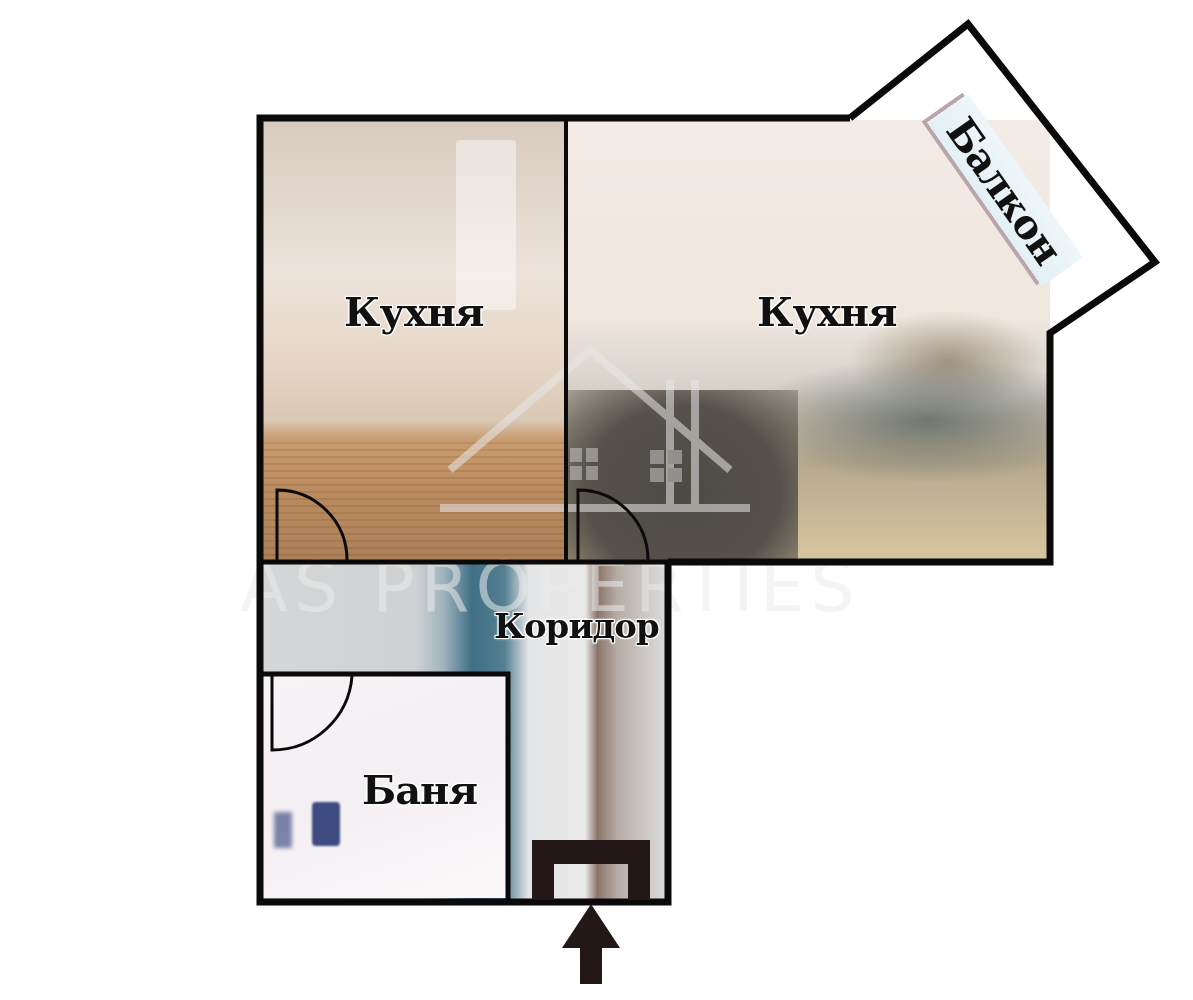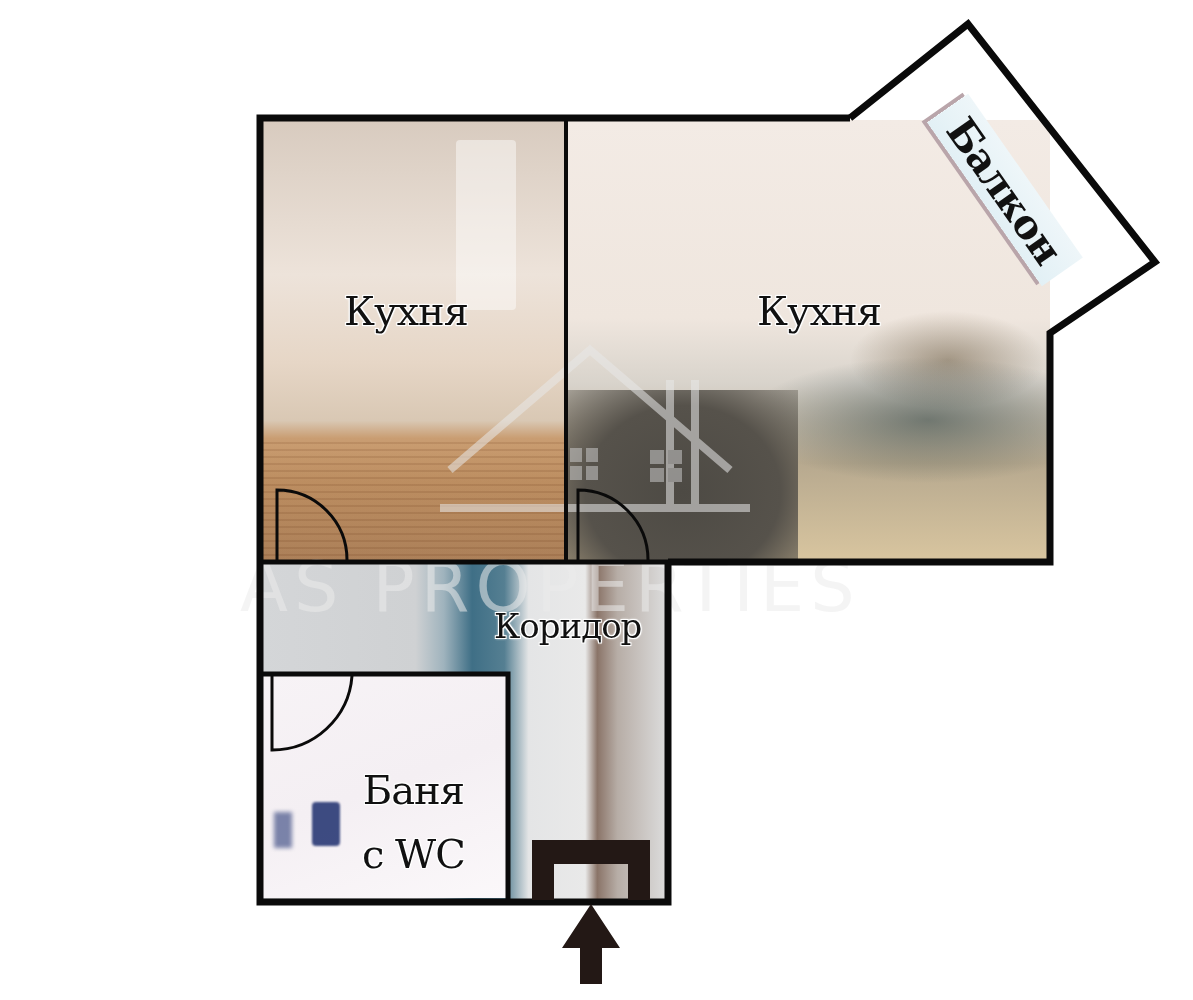--- a/index.html
+++ b/index.html
@@ -35,28 +35,28 @@
     background: linear-gradient(160deg, #f7f3f6 0%, #f4eff3 50%, #fbf8fa 100%);
   }
   .bath .bottle { position:absolute; left:50px; top:130px; width:28px; height:44px;
     background:#1e2f6e; border-radius:4px; opacity:.85; filter: blur(1px); }
   .bath .bottle2 { position:absolute; left:12px; top:140px; width:18px; height:36px;
     background:#2a3b78; opacity:.6; filter: blur(2px); }
 
   svg.walls { position:absolute; left:0; top:0; }
 
   .label {
-    position: absolute; color: #111; font-weight: normal; font-size: 40px;
+    position: absolute; color: #111; font-weight: bold; font-size: 40px;
     text-shadow: 0 0 3px #fff, 0 0 3px #fff, 1px 1px 0 #fff, -1px -1px 0 #fff, 1px -1px 0 #fff, -1px 1px 0 #fff;
     letter-spacing: -1px; white-space: nowrap;
   }
   .lbl-kitchen { left: 344px; top: 288px; }
   .lbl-room { left: 757px; top: 288px; }
   .lbl-corridor { left: 494px; top: 606px; font-size: 34px; }
-  .lbl-bath { left: 362px; top: 758px; line-height: 64px; text-align: center; }
+  .lbl-bath { left: 362px; top: 758px; line-height: 64px; }
 
   .balcony-tag {
     position: absolute; left: 905px; top: 165px; width: 200px; height: 50px;
     transform: rotate(55deg); transform-origin: center;
     background: linear-gradient(180deg, #eef6f9, #e2f0f5);
     border-left: 0; box-shadow: -4px 4px 0 #b9a5aa;
     display:flex; align-items:center; justify-content:center;
   }
   .balcony-tag span { font-size: 40px; font-weight: bold; color: #111; letter-spacing:-1px; }
 
@@ -133,14 +133,13 @@
 
 <div class="balcony-tag">
   <span>Балкон</span>
 </div>
 
 <div class="label lbl-kitchen">Кухня</div>
 <div class="label lbl-room">Кухня</div>
 <div class="label lbl-corridor">Коридор</div>
 <div class="label lbl-bath">
   <div>Баня</div>
-  <div>с WC</div>
 </div>
 
 </body></html>

